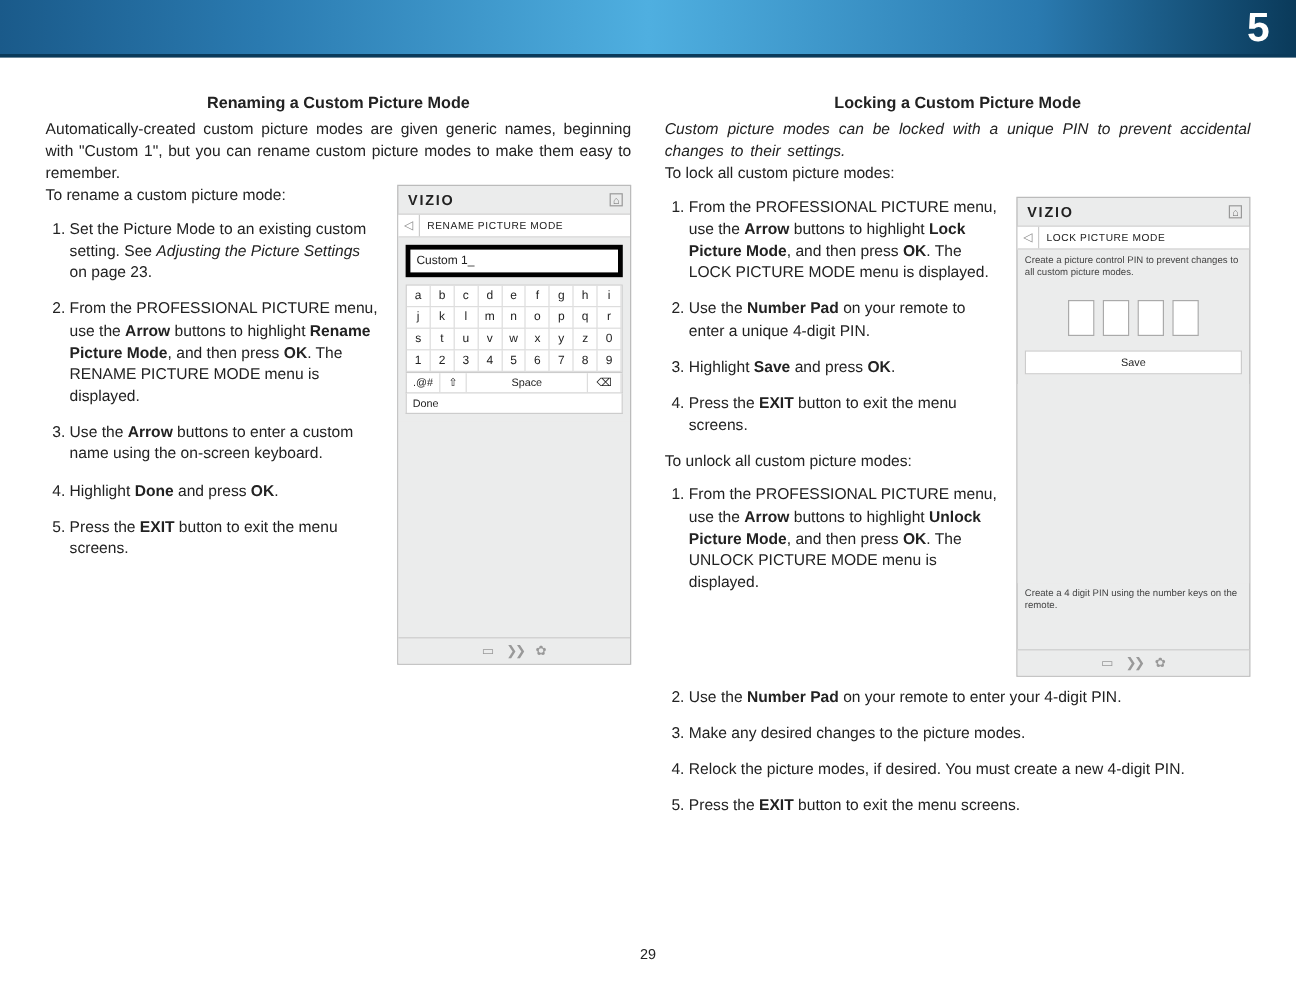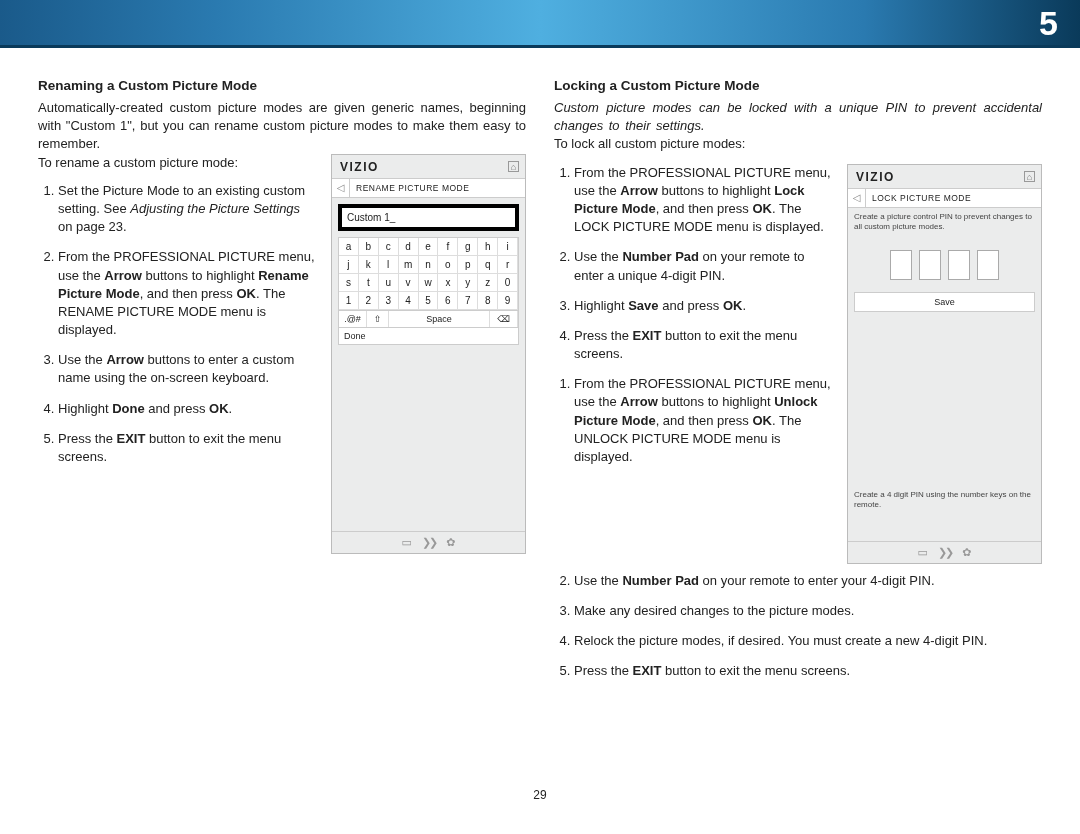--- a/index.html
+++ b/index.html
@@ -32,20 +32,21 @@
     padding: 30px 38px 20px 38px;
   }
   .col {
     flex: 1;
     min-width: 0;
   }
   .sect-title {
     font-weight: 700;
     font-size: 13.5px;
     margin-bottom: 6px;
+    text-align: center;
   }
   .para {
     line-height: 1.4;
     margin-bottom: 0;
     text-align: justify;
   }
   .spread { text-align: justify; word-spacing: 2px; font-style: italic; }
   .intro-row { display: flex; gap: 14px; align-items: flex-start; }
   .intro-row .left { flex: 1; }
   ol.steps { list-style: decimal; padding-left: 20px; }
@@ -320,20 +321,21 @@
             <span>Use the </span><span class="b">Number Pad</span><span> on your remote to enter a unique 4-digit PIN.</span>
           </li>
           <li>
             <span>Highlight </span><span class="b">Save</span><span> and press </span><span class="b">OK</span><span>.</span>
           </li>
           <li>
             <span>Press the </span><span class="b">EXIT</span><span> button to exit the menu screens.</span>
           </li>
         </ol>
 
+        <div class="para" style="margin:8px 0 10px 0">To unlock all custom picture modes:</div>
 
         <ol class="steps">
           <li>
             <span>From the PROFESSIONAL PICTURE menu, use the </span><span class="b">Arrow</span><span> buttons to highlight </span><span class="b">Unlock Picture Mode</span><span>, and then press </span><span class="b">OK</span><span>. The UNLOCK PICTURE MODE menu is displayed.</span>
           </li>
         </ol>
       </div>
 
       <div class="tv lock-tv">
         <div class="tv-header">

